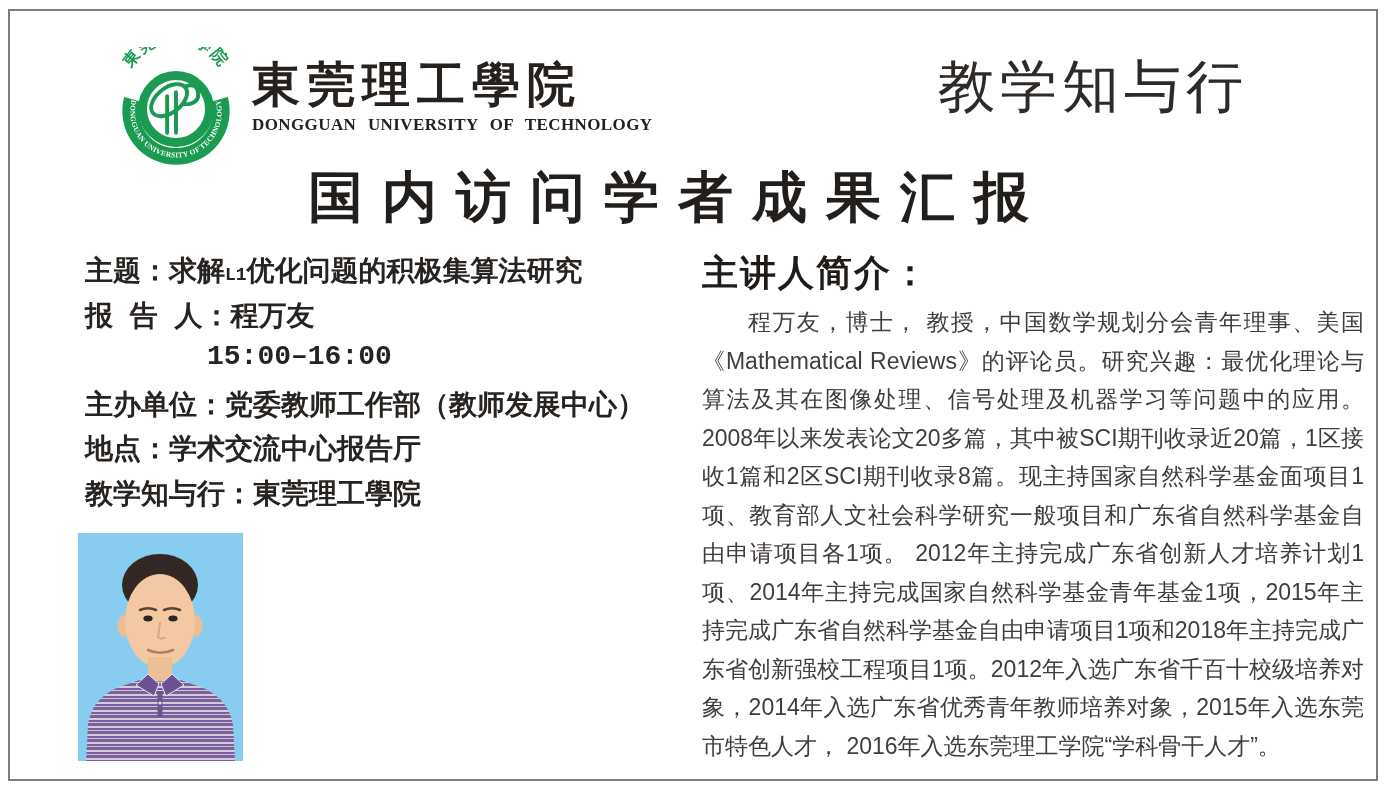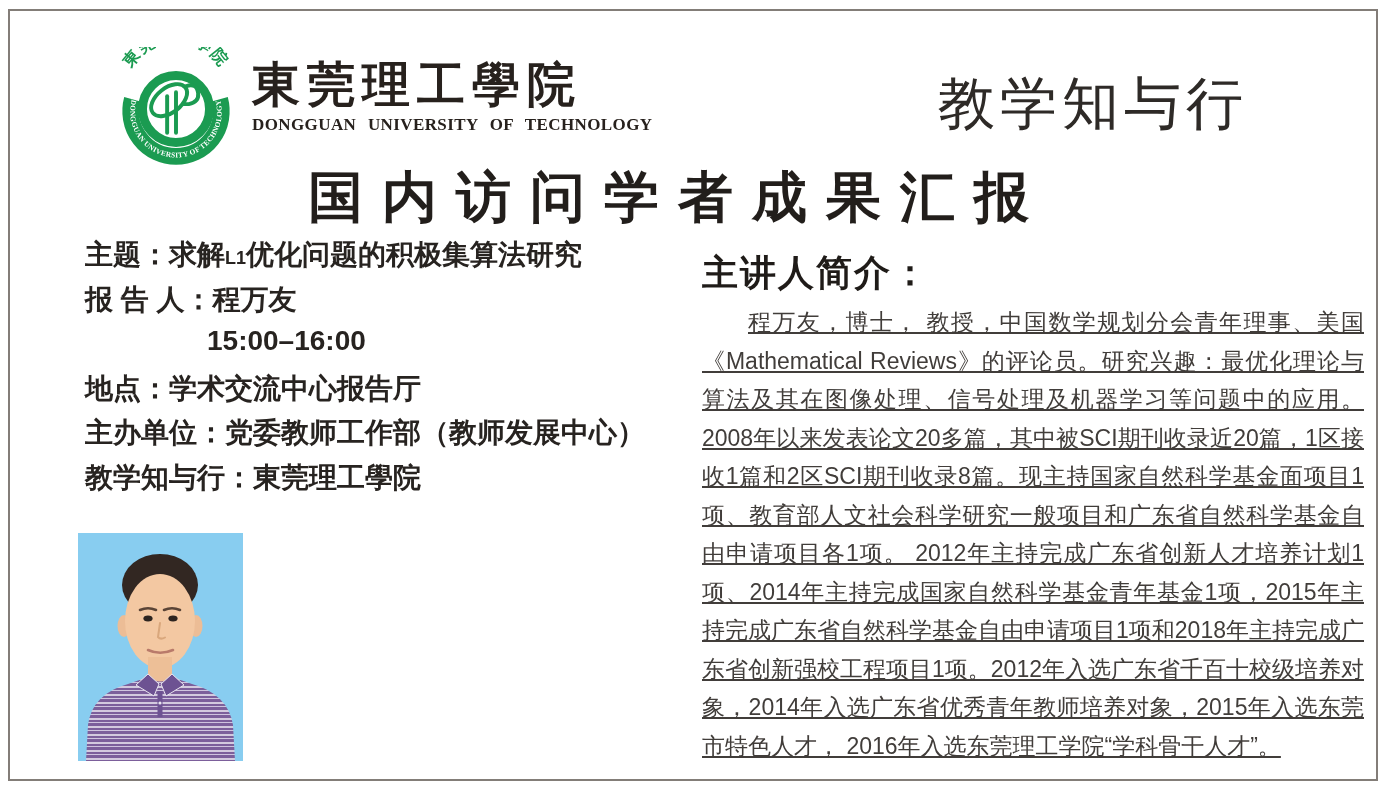--- a/index.html
+++ b/index.html
@@ -27,46 +27,46 @@
   .brand{position:absolute;left:252px;top:56px;width:340px;}
   .brand-cn{
     font-family:"DejaVu Serif",serif;font-weight:bold;font-size:48px;line-height:56px;
     letter-spacing:7px;color:#27211d;white-space:nowrap;
   }
   .brand-en{
     font-family:"Liberation Serif",serif;font-weight:bold;font-size:17px;letter-spacing:0.4px;
     word-spacing:7px;color:#27211d;margin-top:3px;white-space:nowrap;
   }
   .slogan{
-    position:absolute;left:938px;top:66px;font-size:57px;font-weight:300;
+    position:absolute;left:938px;top:49px;font-size:57px;font-weight:300;
     letter-spacing:5px;color:#2e2a27;white-space:nowrap;
   }
   
   .title{
     position:absolute;left:0;top:161px;width:1366px;margin:0;text-align:center;
     font-size:55px;font-weight:900;letter-spacing:19px;color:#221e1b;
     padding-right:10px;box-sizing:border-box;white-space:nowrap;
   }
   
-  .details{position:absolute;left:85px;top:236px;width:620px;font-size:28px;font-weight:700;color:#272320;}
+  .details{position:absolute;left:85px;top:252px;width:620px;font-size:28px;font-weight:700;color:#272320;font-family:Liberation Mono, monospace;}
   .details .row{height:44.5px;white-space:nowrap;}
   .details .row.cont{padding-left:122px;}
   .small-sub{font-size:18px;font-weight:700;}
   
   .photo{position:absolute;left:78px;top:533px;width:165px;height:228px;}
   .photo .photo-bg{fill:var(--photo-bg);}
   .photo .stripe-base{fill:var(--shirt-purple);}
   
   .bio{position:absolute;left:702px;top:256px;width:662px;}
   .bio h2{
     margin:0;font-size:36px;font-weight:800;letter-spacing:2px;color:#1f1b18;line-height:34px;
   }
   .bio p{
     margin:13px 0 0 0;font-size:23px;line-height:38.5px;color:#413d3a;
-    text-align:justify;text-indent:2em;font-weight:400;text-decoration:underline;
+    text-align:justify;text-indent:2em;font-weight:400;
   }
 </style>
 </head>
 <body>
 
 <div class="poster">
   <div class="frame"></div>
 
   <svg class="logo" viewBox="0 0 130 130" aria-hidden="true">
     <defs>
@@ -107,24 +107,24 @@
     <div class="row">
       <span>主题：</span><span>求解</span><span class="small-sub">L1</span><span>优化问题的积极集算法研究</span>
     </div>
     <div class="row">
       <span>报 告 人：</span><span>程万友</span>
     </div>
     <div class="row cont">
       <span>15:00–16:00</span>
     </div>
     <div class="row">
-      <span>地点：</span><span>学术交流中心报告厅</span>
+      <span>主办单位：</span><span>党委教师工作部（教师发展中心）</span>
     </div>
     <div class="row">
-      <span>主办单位：</span><span>党委教师工作部（教师发展中心）</span>
+      <span>地点：</span><span>学术交流中心报告厅</span>
     </div>
     <div class="row">
       <span>教学知与行：</span><span>東莞理工學院</span>
     </div>
   </section>
 
   <svg class="photo" viewBox="0 0 165 228" aria-hidden="true">
     <defs>
       <pattern id="shirtStripes" width="12" height="8" patternUnits="userSpaceOnUse">
         <rect class="stripe-base" x="0" y="0" width="12" height="8"></rect>

